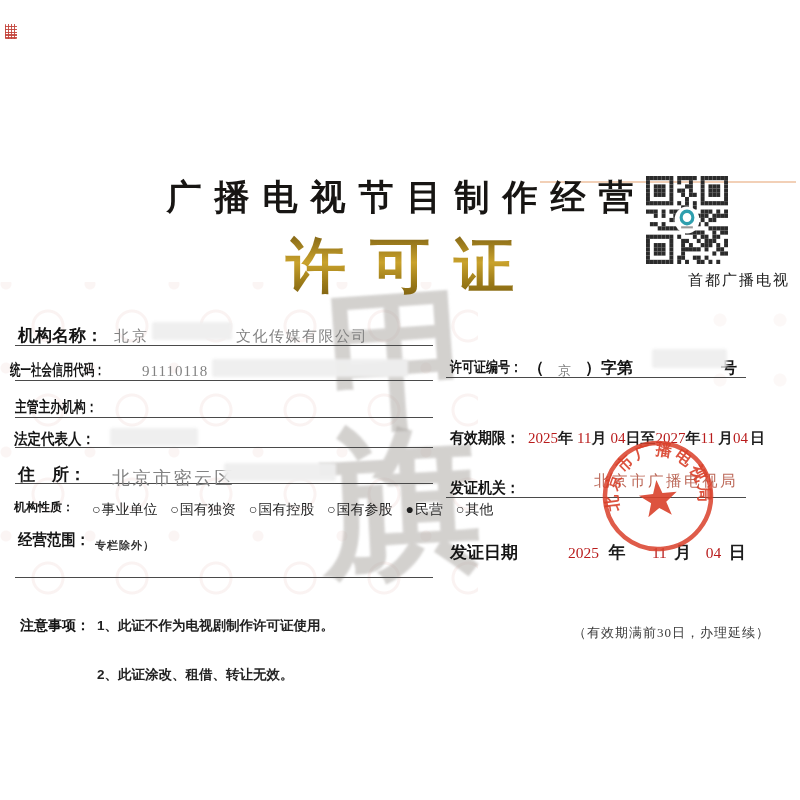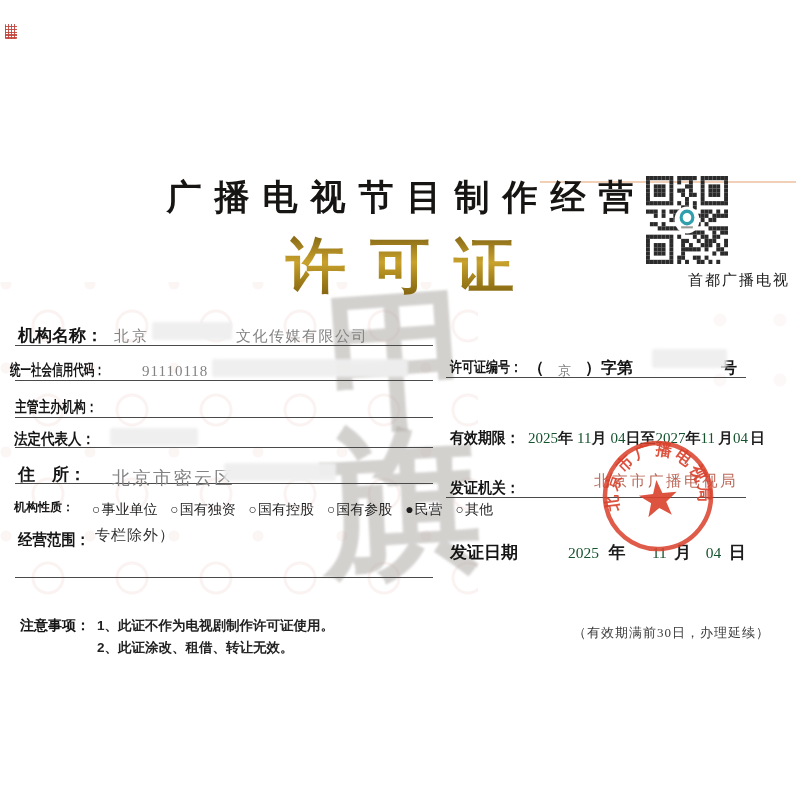--- a/index.html
+++ b/index.html
@@ -28,24 +28,24 @@
           font-size:60px;font-weight:bold;letter-spacing:24px;padding-left:24px;box-sizing:border-box;color:#8a6a12;}
   @supports ((-webkit-background-clip:text) or (background-clip:text)){
     .title2{background:linear-gradient(180deg,#6e540f 0%,#c9a22c 45%,#9b7a18 70%,#6e540f 100%);
             -webkit-background-clip:text;background-clip:text;-webkit-text-fill-color:transparent;}
   }
   
   .lbl{font-weight:bold;color:#141414;white-space:nowrap;transform-origin:left top;}
   .val{font-family:"Liberation Serif",serif;color:#828282;white-space:nowrap;}
   .uline{height:0;border-bottom:1px solid #4a4a4a;}
   .redact{background:rgba(238,238,238,.95);filter:blur(1.6px);border-radius:2px;z-index:5;}
-  .opt{margin-right:9px;color:#1f1f1f;font-family:Liberation Mono, monospace;white-space:nowrap;text-align:center;}
+  .opt{margin-right:9px;color:#1f1f1f;font-family:Liberation Serif, serif;white-space:nowrap;text-align:center;}
   .opt .mk{margin-right:1px;}
   .scope{font-family:"Liberation Serif",serif;color:#333;white-space:nowrap;}
-  .num{color:#14532d;font-family:"Liberation Serif",serif;}
+  .num{color:#b91c1c;font-family:"Liberation Serif",serif;}
   .cjk{color:#1d1d1d;font-weight:bold;}
   .note{font-size:13.5px;font-weight:600;color:#222;white-space:nowrap;}
   .qrcap{font-size:15px;color:#222;letter-spacing:2px;text-align:center;white-space:nowrap;}
   .footer{font-size:16px;font-weight:600;color:#1d1d1d;letter-spacing:7.5px;white-space:nowrap;}
   .renew{font-size:13px;font-family:"Liberation Serif",serif;color:#3a3a3a;letter-spacing:1px;white-space:nowrap;}
   .issuer-red{font-family:"Liberation Serif",serif;font-size:15.5px;letter-spacing:2.5px;
               color:rgba(173,72,52,.82);filter:blur(.4px);white-space:nowrap;z-index:6;}
   .stamp{z-index:7;transform:rotate(-6deg);}
   .scanline{left:540px;top:181px;width:256px;height:2px;background:rgba(226,150,96,.45);filter:blur(.5px);}
   .cornermark{left:5px;top:24px;width:12px;height:15px;opacity:.85;border-radius:1px;
@@ -327,26 +327,26 @@
   <div class="abs z2" style="left:92px;top:501px;font-size:14px;white-space:nowrap;">
     <span class="opt"><span class="mk">○</span><span>事业单位</span></span>
     <span class="opt"><span class="mk">○</span><span>国有独资</span></span>
     <span class="opt"><span class="mk">○</span><span>国有控股</span></span>
     <span class="opt"><span class="mk">○</span><span>国有参股</span></span>
     <span class="opt"><span class="mk">●</span><span>民营</span></span>
     <span class="opt"><span class="mk">○</span><span>其他</span></span>
   </div>
 
   <div class="abs lbl z2" style="left:18px;top:530px;font-size:16px;transform:scaleX(.9);">经营范围：</div>
-  <div class="abs scope z2" style="left:95px;top:526px;font-size:15px;letter-spacing:1px;">专栏除外）</div>
+  <div class="abs scope z2" style="left:95px;top:538px;font-size:11px;letter-spacing:1px;font-weight:bold;">专栏除外）</div>
   <div class="abs uline" style="left:15px;top:577px;width:418px;"></div>
 
   <div class="abs lbl z2" style="left:20px;top:617px;font-size:14px;">注意事项：</div>
   <div class="abs note z2" style="left:97px;top:617px;">1、此证不作为电视剧制作许可证使用。</div>
-  <div class="abs note z2" style="left:97px;top:639px;text-align:center;">2、此证涂改、租借、转让无效。</div>
+  <div class="abs note z2" style="left:97px;top:666px;text-align:center;">2、此证涂改、租借、转让无效。</div>
 
   <div class="abs lbl z2" style="left:450px;top:358px;font-size:15px;transform:scaleX(.8);">许可证编号：</div>
   <div class="abs lbl z2" style="left:528px;top:358px;font-size:16px;">（</div>
   <div class="abs val z2" style="left:558px;top:362px;font-size:13px;">京</div>
   <div class="abs lbl z2" style="left:585px;top:358px;font-size:16px;">）字第</div>
   <div class="abs redact" style="left:652px;top:349px;width:75px;height:19px;"></div>
   <div class="abs lbl z2" style="left:721px;top:358px;font-size:16px;">号</div>
   <div class="abs uline" style="left:446px;top:377px;width:300px;"></div>
 
   <div class="abs lbl z2" style="left:450px;top:428px;font-size:15.5px;transform:scaleX(.9);">有效期限：</div>

